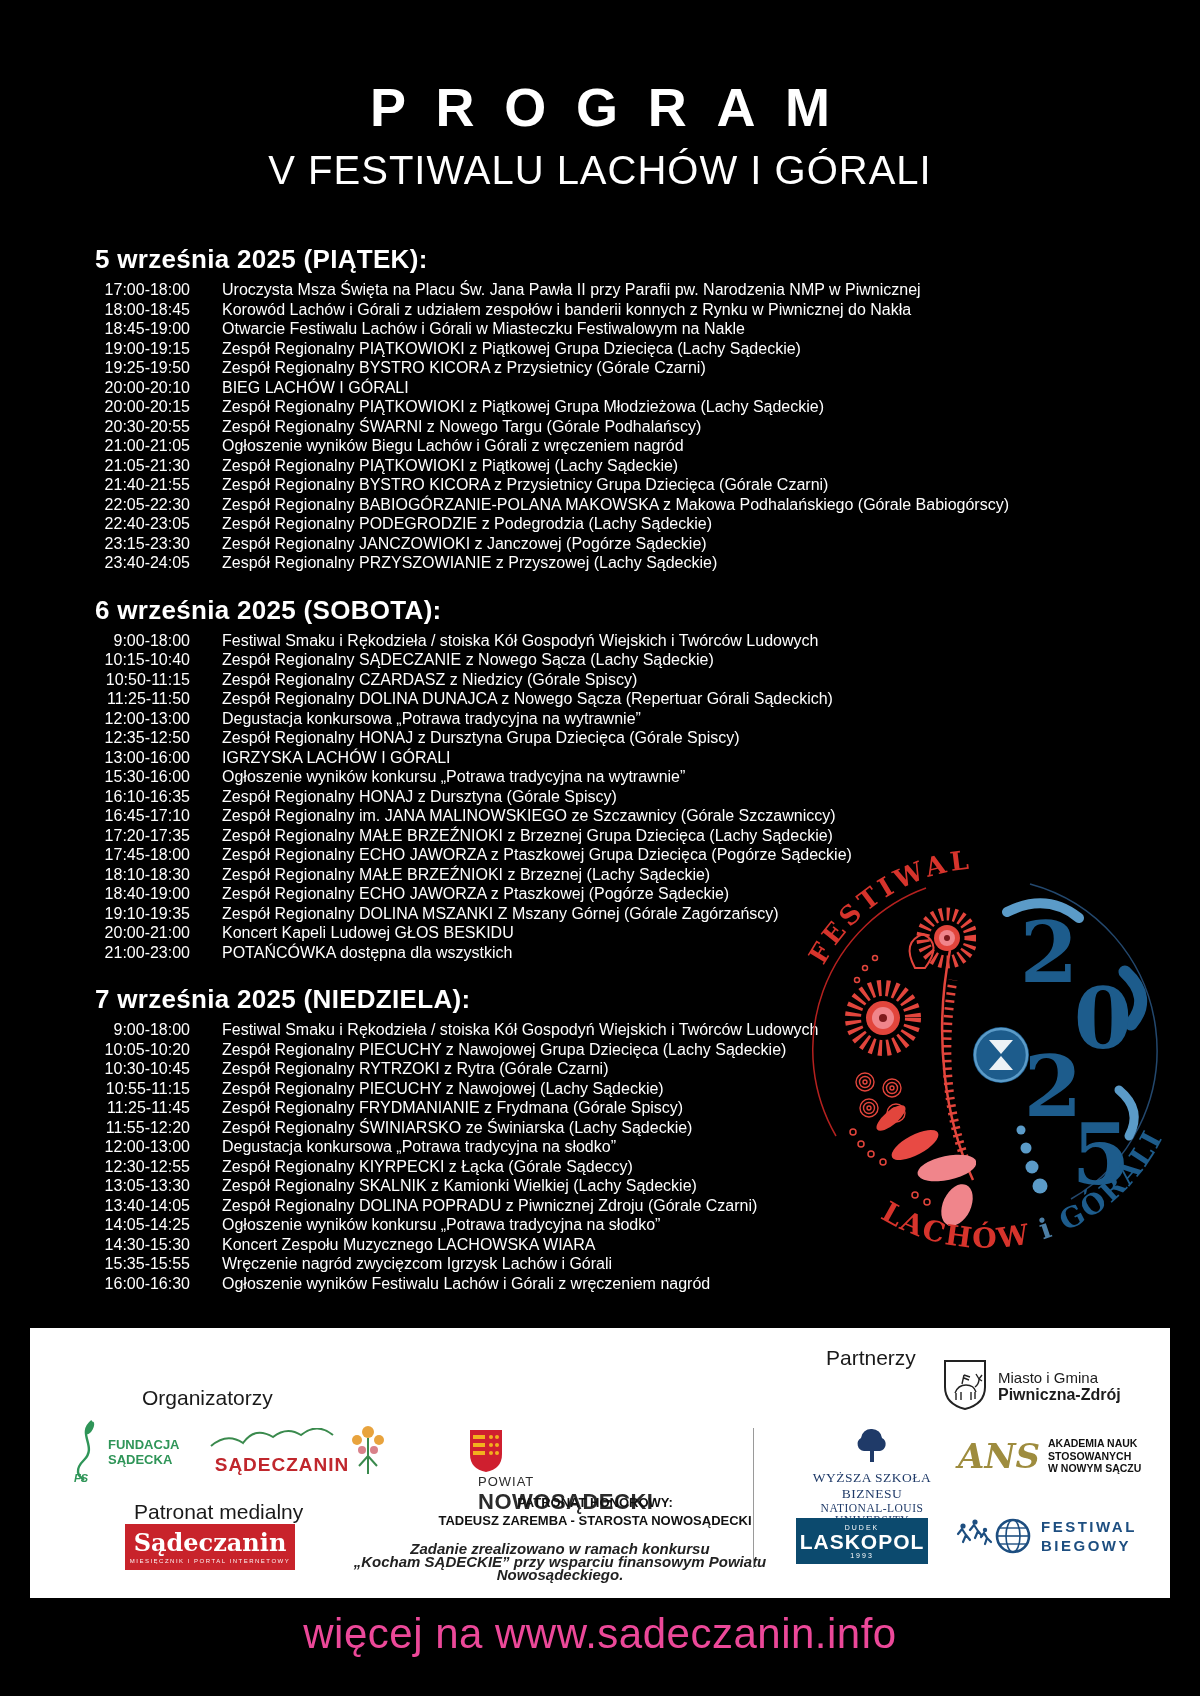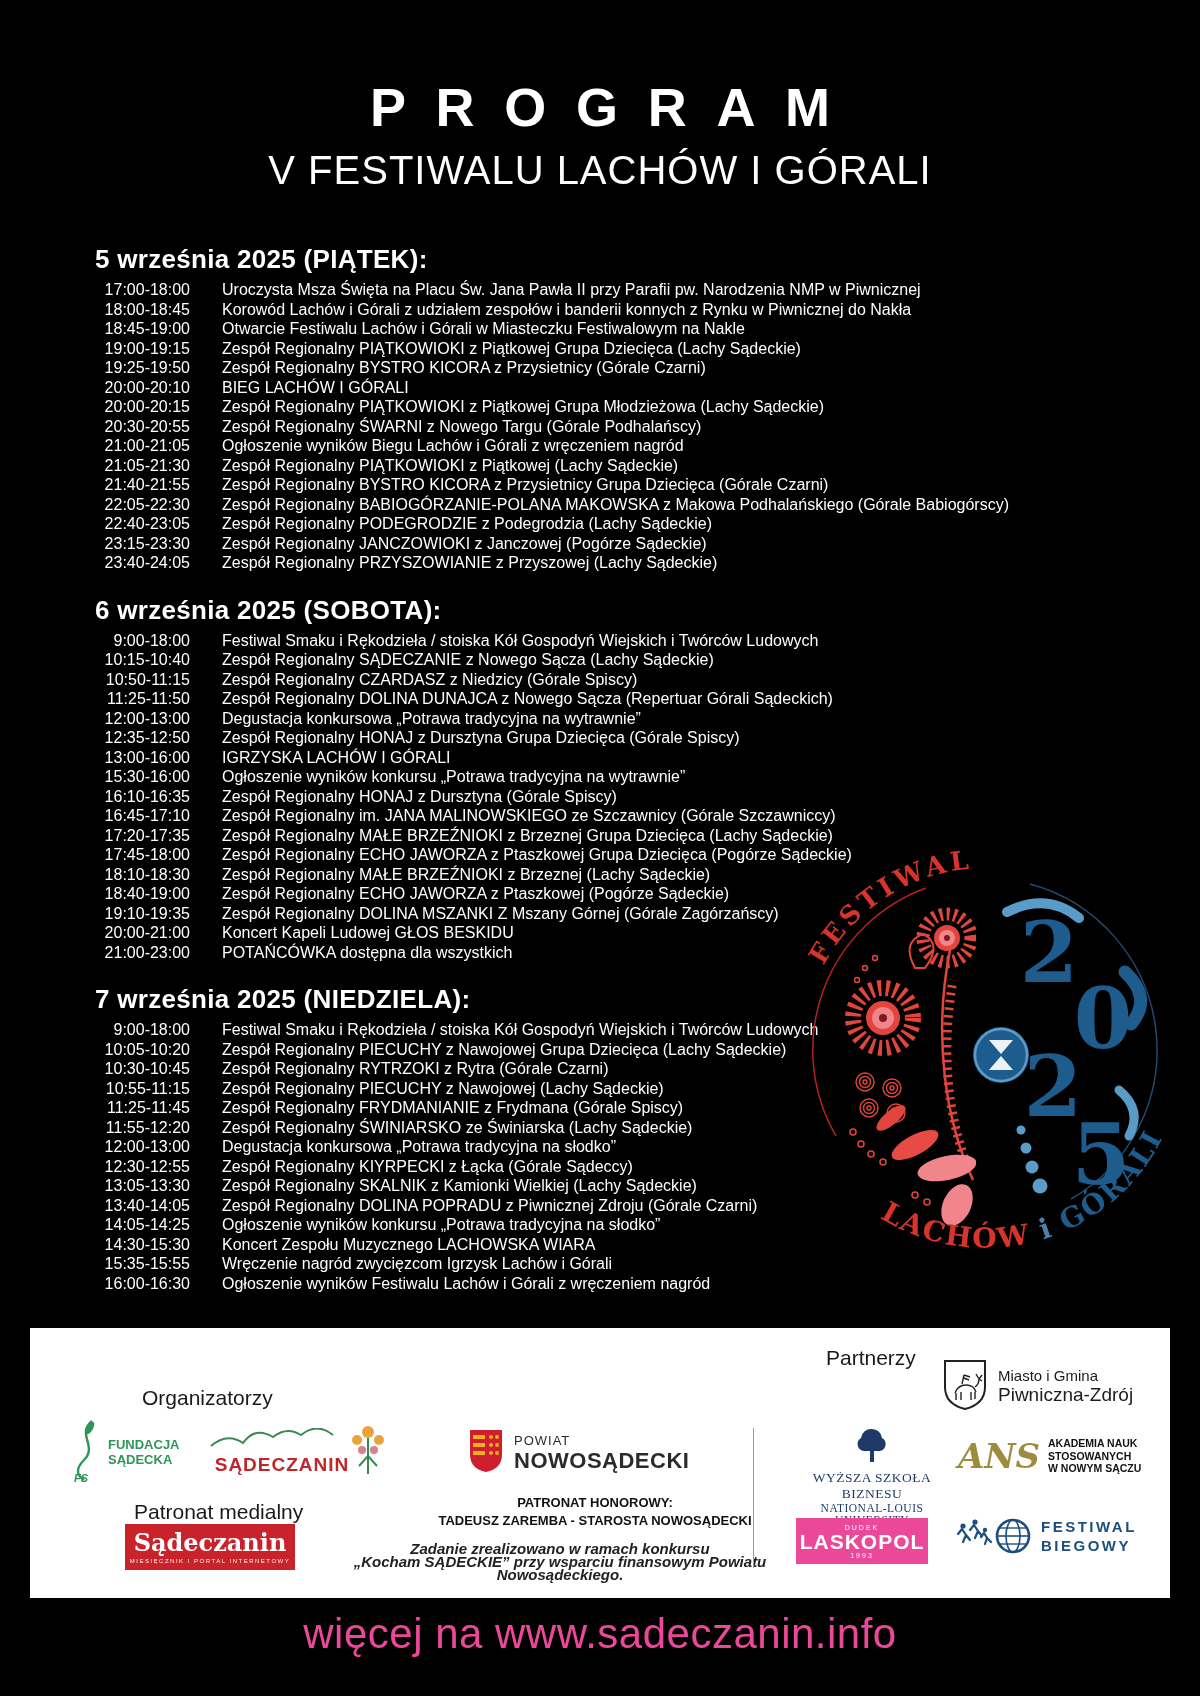--- a/index.html
+++ b/index.html
@@ -30,51 +30,51 @@
   .lbl-media{left:104px;top:172px;}
   .lbl-partners{left:796px;top:18px;}
 
   .fundacja{position:absolute;left:38px;top:90px;display:flex;align-items:center;}
   .fundacja-text{margin-left:6px;font-size:13px;font-weight:700;color:#2f9558;line-height:15px;}
 
   .sadeczanin-org{position:absolute;left:172px;top:100px;width:160px;text-align:center;}
   .sadeczanin-org .name{font-size:19px;font-weight:700;letter-spacing:1px;color:#c0272d;}
   .sadeczanin-org .flower{position:absolute;right:-26px;top:-6px;}
 
-  .powiat{position:absolute;left:438px;top:100px;display:flex;align-items:flex-end;}
+  .powiat{position:absolute;left:438px;top:100px;display:flex;align-items:flex-start;flex-direction:column;}
   .powiat-text{margin-left:10px;color:#2b2b2b;}
   .powiat-text .l1{font-size:13px;letter-spacing:1px;}
   .powiat-text .l2{font-size:22px;font-weight:700;letter-spacing:0.5px;}
 
   .honorary{position:absolute;left:335px;top:166px;width:460px;text-align:center;
             font-size:13px;font-weight:700;line-height:18px;color:#111;}
   .task-note{position:absolute;left:300px;top:214px;width:460px;text-align:center;
              font-size:15px;font-style:italic;font-weight:700;line-height:13px;color:#222;}
 
   .sadeczanin-media{position:absolute;left:95px;top:196px;width:170px;height:46px;background:#c8232b;
                     display:flex;flex-direction:column;align-items:center;justify-content:center;color:#fff;}
   .sadeczanin-media .name{font-family:"DejaVu Serif",serif;font-weight:700;font-size:24px;line-height:26px;}
   .sadeczanin-media .tagline{font-size:6px;letter-spacing:1.5px;margin-top:2px;opacity:.95;}
 
   .divider{position:absolute;left:723px;top:100px;width:1px;height:140px;background:#9a9a9a;}
 
   .piwniczna{position:absolute;left:912px;top:30px;display:flex;align-items:center;}
   .piwniczna-text{margin-left:10px;color:#1c1c1c;}
   .piwniczna-text .l1{font-size:15px;}
-  .piwniczna-text .l2{font-size:19px;font-weight:400;}
+  .piwniczna-text .l2{font-size:16px;font-weight:700;}
 
   .wsb{position:absolute;left:752px;top:98px;width:180px;text-align:center;color:#1f3a68;}
   .wsb .l1{font-family:"Liberation Serif",serif;font-size:13.5px;letter-spacing:0.5px;margin-top:2px;}
   .wsb .l2{font-family:"Liberation Serif",serif;font-size:11.5px;letter-spacing:0.5px;}
 
   .ans{position:absolute;left:928px;top:108px;display:flex;align-items:center;}
   .ans .glyph{font-family:"DejaVu Serif",serif;font-style:italic;font-weight:700;font-size:34px;color:#9e8c3e;}
   .ans-text{margin-left:8px;font-size:10.5px;font-weight:700;color:#111;line-height:12.5px;}
 
-  .laskopol{position:absolute;left:766px;top:190px;width:132px;height:46px;background:#ec4899;color:#fff;
+  .laskopol{position:absolute;left:766px;top:190px;width:132px;height:46px;background:#0c4a6e;color:#fff;
             display:flex;flex-direction:column;align-items:center;justify-content:center;}
   .laskopol .top{font-size:7px;letter-spacing:2px;}
   .laskopol .name{font-size:21px;font-weight:700;letter-spacing:1px;line-height:21px;}
   .laskopol .year{font-size:7px;letter-spacing:2px;}
 
   .biegowy{position:absolute;left:925px;top:186px;display:flex;align-items:center;color:#1d4e80;}
   .biegowy-text{margin-left:8px;font-size:15px;font-weight:700;letter-spacing:2.5px;line-height:19px;}
 
   
   .bottom-bar{position:absolute;left:0;top:1610px;width:100%;text-align:center;

